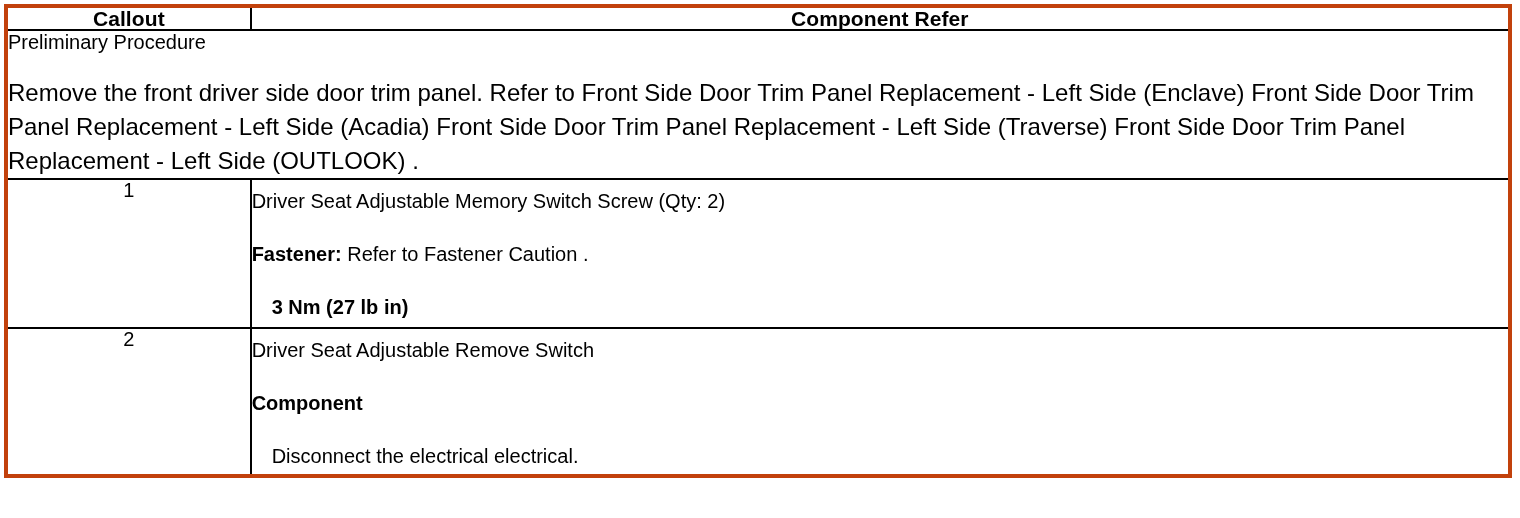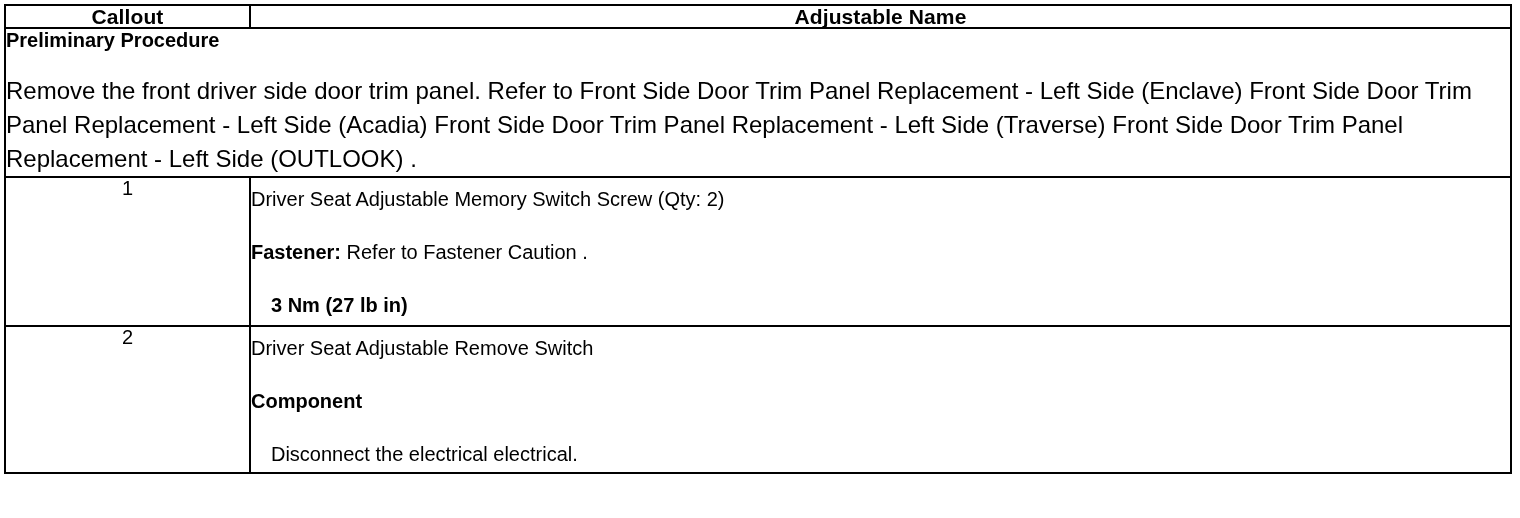--- a/index.html
+++ b/index.html
@@ -20,21 +20,21 @@
     width: 1520px;
     height: 518px;
     box-sizing: border-box;
     padding: 4px 6px 4px 4px;
   }
 
   table.spec-table {
     border-collapse: collapse;
     table-layout: fixed;
     width: 1508px;
-    border: 2px solid #c2410c;
+    border: 4px solid #c2410c;
   }
 
   table.spec-table col.col-callout { width: 244px; }
   table.spec-table col.col-component { width: 1256px; }
 
   table.spec-table th,
   table.spec-table td {
     border: 2px solid #000000;
     vertical-align: top;
     padding: 0;
@@ -48,21 +48,21 @@
     line-height: 1;
     padding: 10px 4px 11px 4px;
     letter-spacing: 0.1px;
   }
 
   
   .prelim {
     padding: 8px 10px 10px 7px;
   }
   .prelim-title {
-    font-weight: bold;
+    font-weight: normal;
     font-size: 20px;
     line-height: 1.15;
     margin: 0 0 22px 0;
   }
   .prelim-body {
     font-size: 24px;
     line-height: 1.42;
     margin: 0;
     padding-right: 4px;
     text-align: left;
@@ -101,21 +101,21 @@
 
   <table class="spec-table">
     <colgroup>
       <col class="col-callout">
       <col class="col-component">
     </colgroup>
 
     <thead>
       <tr>
         <th class="hdr">Callout</th>
-        <th class="hdr">Adjustable Name</th>
+        <th class="hdr">Component Refer</th>
       </tr>
     </thead>
 
     <tbody>
 
       <tr>
         <td class="prelim" colspan="2">
           <p class="prelim-title">Preliminary Procedure</p>
           <p class="prelim-body">Remove the front driver side door trim panel. Refer to Front Side Door Trim Panel Replacement - Left Side (Enclave) Front Side Door Trim Panel Replacement - Left Side (Acadia) Front Side Door Trim Panel Replacement - Left Side (Traverse) Front Side Door Trim Panel Replacement - Left Side (OUTLOOK) .</p>
         </td>

